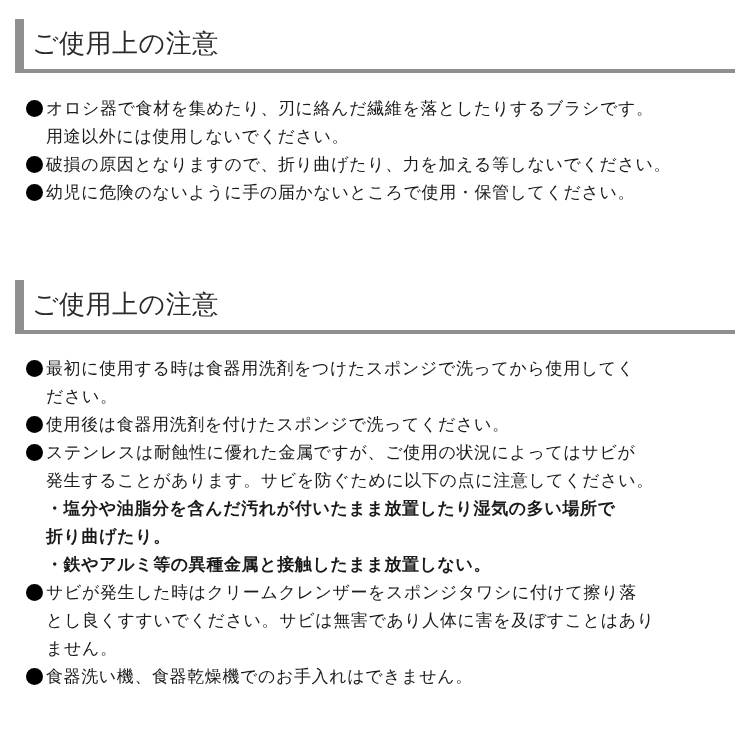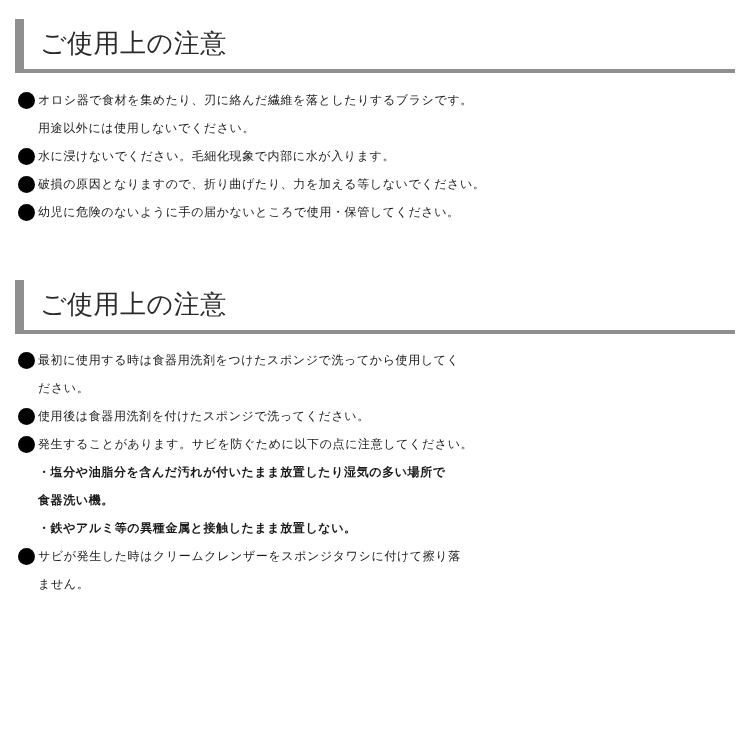--- a/index.html
+++ b/index.html
@@ -15,38 +15,38 @@
       font-family: "DejaVu Sans", "Liberation Sans", sans-serif;
       color: #1a1a1a;
     }
     .section-heading {
       position: absolute;
       left: 15px;
       width: 720px;
       box-sizing: border-box;
       border-left: 9px solid #8f8f8f;
       border-bottom: 4px solid #8f8f8f;
-      padding-left: 16px;
+      padding-left: 8px;
       font-size: 26px;
       line-height: 48px;
       height: 54px;
       color: #2a2a2a;
       letter-spacing: 0.5px;
     }
     #heading-caution { top: 19px; }
     #heading-care { top: 280px; }
 
     .list {
       position: absolute;
       left: 18px;
       width: 725px;
-      margin: 0;
+      margin: 8px;
       padding: 0;
       list-style: none;
-      font-size: 12px;
+      font-size: 17px;
       line-height: 28px;
       letter-spacing: 0.6px;
     }
     #list-caution { top: 86px; }
     #list-care { top: 346px; }
 
     .item {
       position: relative;
       padding-left: 20px;
     }
@@ -70,24 +70,20 @@
 </div>
 
 <ul class="list" id="list-caution">
   <li class="item">
     <span class="bullet"></span>
     <span class="line">オロシ器で食材を集めたり、刃に絡んだ繊維を落としたりするブラシです。</span>
     <span class="line">用途以外には使用しないでください。</span>
   </li>
   <li class="item">
     <span class="bullet"></span>
-    <span class="line">水に浸けないでください。毛細化現象で内部に水が入ります。</span>
-  </li>
-  <li class="item">
-    <span class="bullet"></span>
     <span class="line">破損の原因となりますので、折り曲げたり、力を加える等しないでください。</span>
   </li>
   <li class="item">
     <span class="bullet"></span>
     <span class="line">幼児に危険のないように手の届かないところで使用・保管してください。</span>
   </li>
 </ul>
 
 <div class="section-heading" id="heading-care">
   <span>ご使用上の注意</span>
@@ -98,23 +94,29 @@
     <span class="bullet"></span>
     <span class="line">最初に使用する時は食器用洗剤をつけたスポンジで洗ってから使用してく</span>
     <span class="line">ださい。</span>
   </li>
   <li class="item">
     <span class="bullet"></span>
     <span class="line">使用後は食器用洗剤を付けたスポンジで洗ってください。</span>
   </li>
   <li class="item">
     <span class="bullet"></span>
+    <span class="line">ステンレスは耐蝕性に優れた金属ですが、ご使用の状況によってはサビが</span>
     <span class="line">発生することがあります。サビを防ぐために以下の点に注意してください。</span>
     <span class="sub">・塩分や油脂分を含んだ汚れが付いたまま放置したり湿気の多い場所で</span>
-    <span class="sub">食器洗い機。</span>
+    <span class="sub">折り曲げたり。</span>
     <span class="sub">・鉄やアルミ等の異種金属と接触したまま放置しない。</span>
   </li>
   <li class="item">
     <span class="bullet"></span>
     <span class="line">サビが発生した時はクリームクレンザーをスポンジタワシに付けて擦り落</span>
+    <span class="line">とし良くすすいでください。サビは無害であり人体に害を及ぼすことはあり</span>
     <span class="line">ません。</span>
+  </li>
+  <li class="item">
+    <span class="bullet"></span>
+    <span class="line">食器洗い機、食器乾燥機でのお手入れはできません。</span>
   </li>
 </ul>
 
 </body></html>

